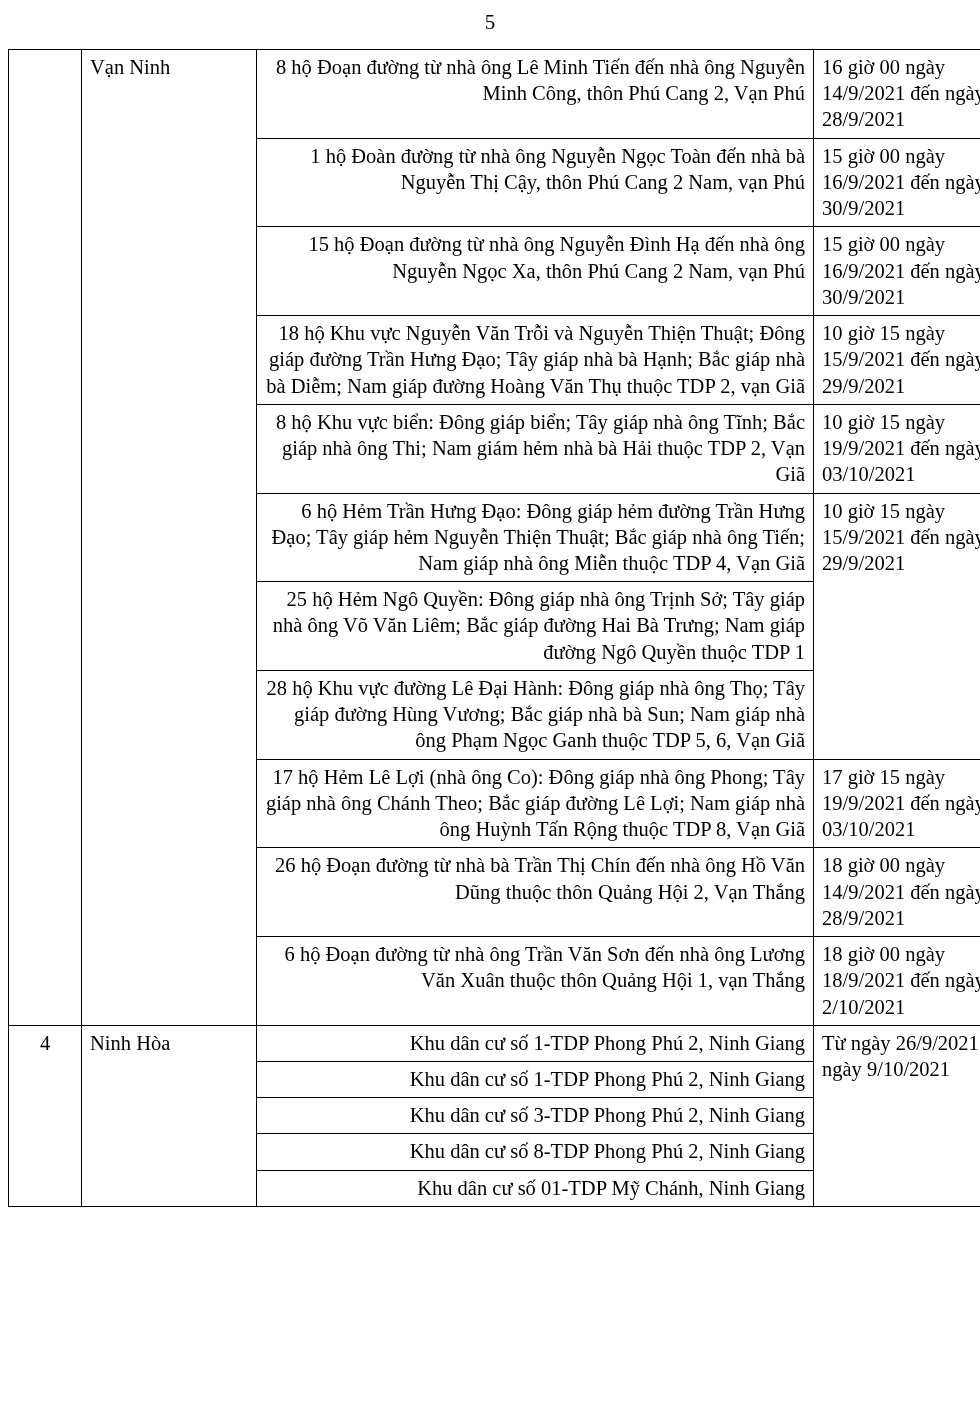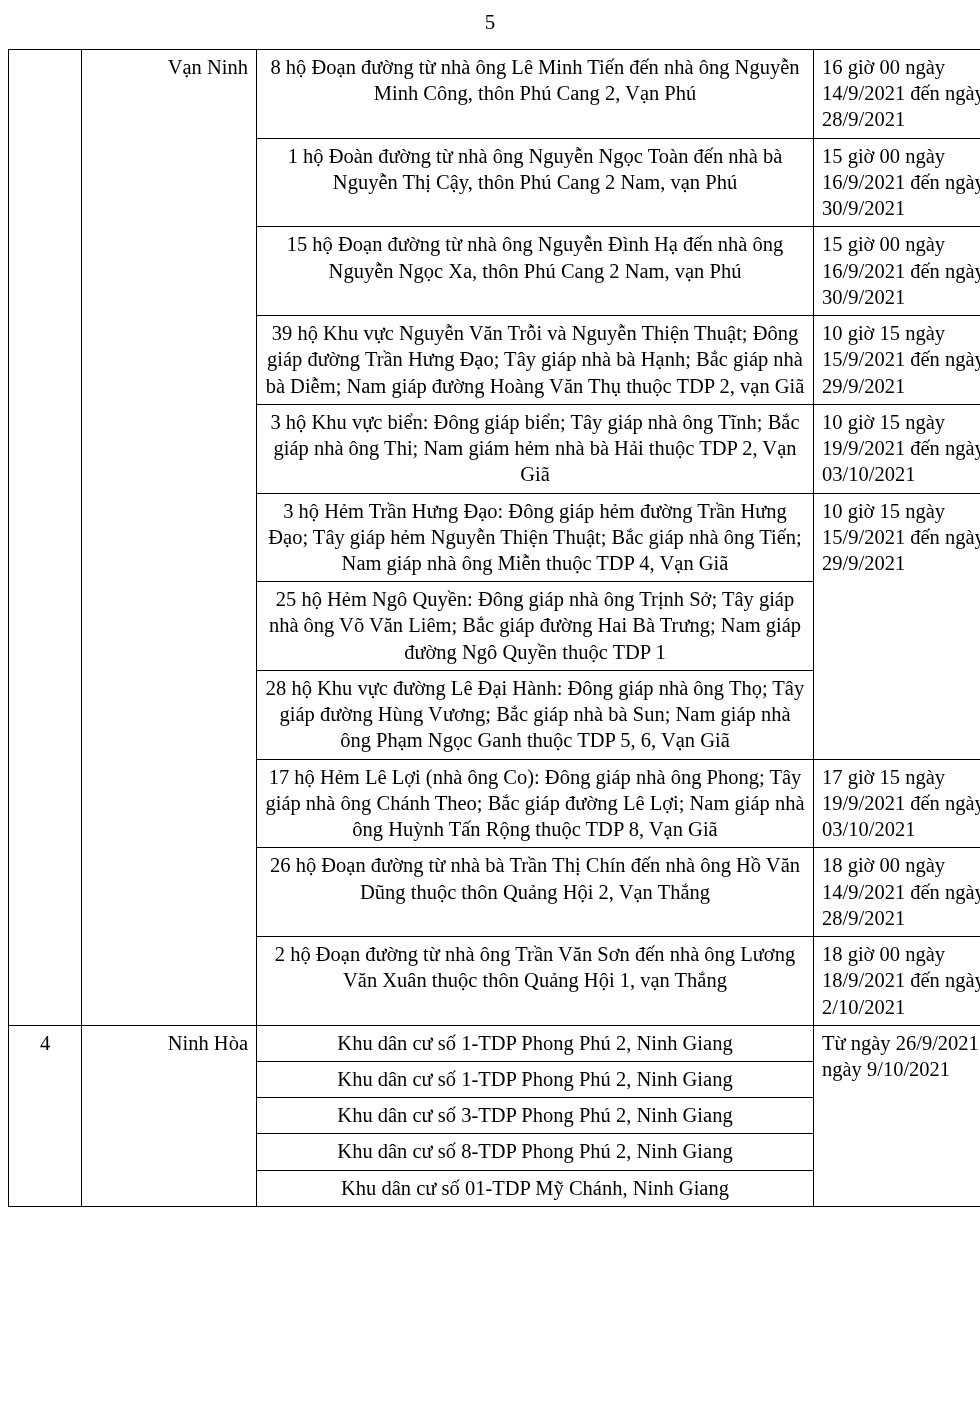--- a/index.html
+++ b/index.html
@@ -42,26 +42,26 @@
     line-height: 1.28;
     font-family: "Liberation Serif", serif;
   }
   td.col-no {
     width: 56px;
     text-align: center;
     vertical-align: middle;
   }
   td.col-district {
     width: 158px;
-    text-align: right;
+    text-align: left;
     vertical-align: middle;
   }
   td.col-area {
     width: 540px;
-    text-align: center;
+    text-align: right;
   }
   td.col-time {
     width: 205px;
     text-align: left;
     vertical-align: top;
   }
   td.time-mid {
     vertical-align: middle;
   }
 </style>
@@ -86,31 +86,31 @@
         <td class="col-area">1 hộ Đoàn đường từ nhà ông Nguyễn Ngọc Toàn đến nhà bà Nguyễn Thị Cậy, thôn Phú Cang 2 Nam, vạn Phú</td>
         <td class="col-time">15 giờ 00 ngày 16/9/2021 đến ngày 30/9/2021</td>
       </tr>
 
       <tr>
         <td class="col-area">15 hộ Đoạn đường từ nhà ông Nguyễn Đình Hạ đến nhà ông Nguyễn Ngọc Xa, thôn Phú Cang 2 Nam, vạn Phú</td>
         <td class="col-time">15 giờ 00 ngày 16/9/2021 đến ngày 30/9/2021</td>
       </tr>
 
       <tr>
-        <td class="col-area">39 hộ Khu vực Nguyễn Văn Trỗi và Nguyễn Thiện Thuật; Đông giáp đường Trần Hưng Đạo; Tây giáp nhà bà Hạnh; Bắc giáp nhà bà Diễm; Nam giáp đường Hoàng Văn Thụ thuộc TDP 2, vạn Giã</td>
+        <td class="col-area">18 hộ Khu vực Nguyễn Văn Trỗi và Nguyễn Thiện Thuật; Đông giáp đường Trần Hưng Đạo; Tây giáp nhà bà Hạnh; Bắc giáp nhà bà Diễm; Nam giáp đường Hoàng Văn Thụ thuộc TDP 2, vạn Giã</td>
         <td class="col-time time-mid">10 giờ 15 ngày 15/9/2021 đến ngày 29/9/2021</td>
       </tr>
 
       <tr>
-        <td class="col-area">3 hộ Khu vực biển: Đông giáp biển; Tây giáp nhà ông Tĩnh; Bắc giáp nhà ông Thi; Nam giám hẻm nhà bà Hải thuộc TDP 2, Vạn Giã</td>
+        <td class="col-area">8 hộ Khu vực biển: Đông giáp biển; Tây giáp nhà ông Tĩnh; Bắc giáp nhà ông Thi; Nam giám hẻm nhà bà Hải thuộc TDP 2, Vạn Giã</td>
         <td class="col-time time-mid">10 giờ 15 ngày 19/9/2021 đến ngày 03/10/2021</td>
       </tr>
 
       <tr>
-        <td class="col-area">3 hộ Hẻm Trần Hưng Đạo: Đông giáp hẻm đường Trần Hưng Đạo; Tây giáp hẻm Nguyễn Thiện Thuật; Bắc giáp nhà ông Tiến; Nam giáp nhà ông Miễn thuộc TDP 4, Vạn Giã</td>
+        <td class="col-area">6 hộ Hẻm Trần Hưng Đạo: Đông giáp hẻm đường Trần Hưng Đạo; Tây giáp hẻm Nguyễn Thiện Thuật; Bắc giáp nhà ông Tiến; Nam giáp nhà ông Miễn thuộc TDP 4, Vạn Giã</td>
         <td class="col-time time-mid" rowspan="3">10 giờ 15 ngày 15/9/2021 đến ngày 29/9/2021</td>
       </tr>
 
       <tr>
         <td class="col-area">25 hộ Hẻm Ngô Quyền: Đông giáp nhà ông Trịnh Sở; Tây giáp nhà ông Võ Văn Liêm; Bắc giáp đường Hai Bà Trưng; Nam giáp đường Ngô Quyền thuộc TDP 1</td>
       </tr>
 
       <tr>
         <td class="col-area">28 hộ Khu vực đường Lê Đại Hành: Đông giáp nhà ông Thọ; Tây giáp đường Hùng Vương; Bắc giáp nhà bà Sun; Nam giáp nhà ông Phạm Ngọc Ganh thuộc TDP 5, 6, Vạn Giã</td>
       </tr>
@@ -119,21 +119,21 @@
         <td class="col-area">17 hộ Hẻm Lê Lợi (nhà ông Co): Đông giáp nhà ông Phong; Tây giáp nhà ông Chánh Theo; Bắc giáp đường Lê Lợi; Nam giáp nhà ông Huỳnh Tấn Rộng thuộc TDP 8, Vạn Giã</td>
         <td class="col-time time-mid">17 giờ 15 ngày 19/9/2021 đến ngày 03/10/2021</td>
       </tr>
 
       <tr>
         <td class="col-area">26 hộ Đoạn đường từ nhà bà Trần Thị Chín đến nhà ông Hồ Văn Dũng thuộc thôn Quảng Hội 2, Vạn Thắng</td>
         <td class="col-time">18 giờ 00 ngày 14/9/2021 đến ngày 28/9/2021</td>
       </tr>
 
       <tr>
-        <td class="col-area">2 hộ Đoạn đường từ nhà ông Trần Văn Sơn đến nhà ông Lương Văn Xuân thuộc thôn Quảng Hội 1, vạn Thắng</td>
+        <td class="col-area">6 hộ Đoạn đường từ nhà ông Trần Văn Sơn đến nhà ông Lương Văn Xuân thuộc thôn Quảng Hội 1, vạn Thắng</td>
         <td class="col-time">18 giờ 00 ngày 18/9/2021 đến ngày 2/10/2021</td>
       </tr>
 
       <tr>
         <td class="col-no" rowspan="5">4</td>
         <td class="col-district" rowspan="5">Ninh Hòa</td>
         <td class="col-area">Khu dân cư số 1-TDP Phong Phú 2, Ninh Giang</td>
         <td class="col-time time-mid" rowspan="5">Từ ngày 26/9/2021 đến ngày 9/10/2021</td>
       </tr>
 

